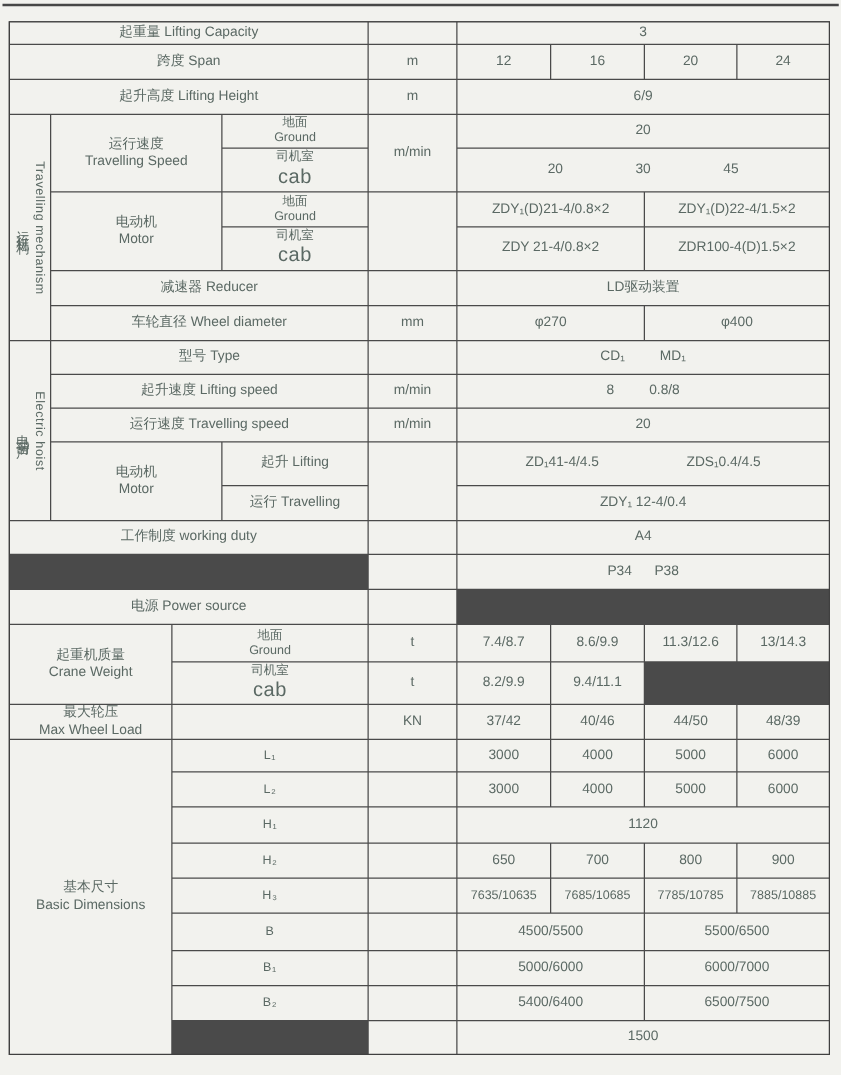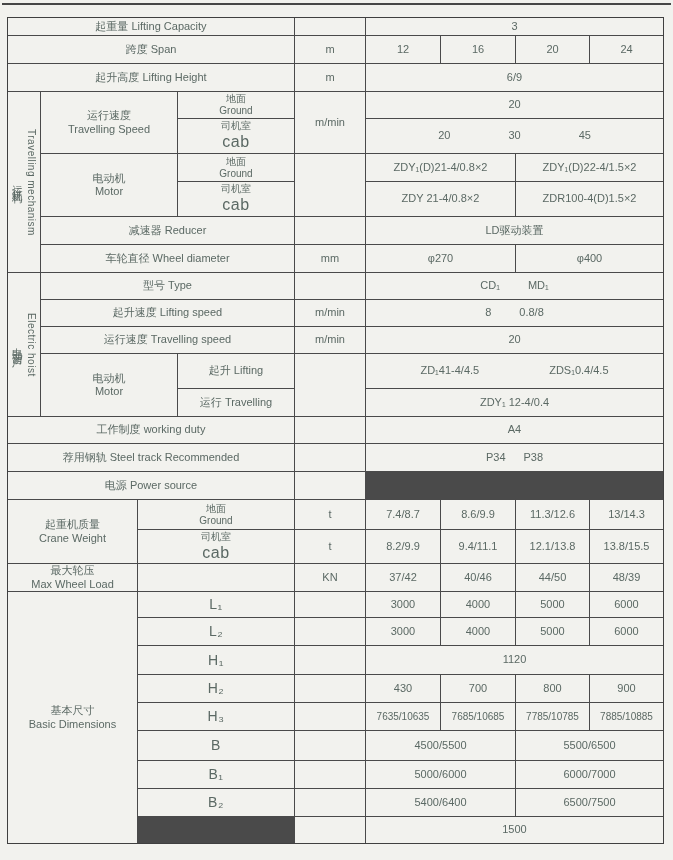--- a/index.html
+++ b/index.html
@@ -25,21 +25,21 @@
   }
   .two{flex-direction:column;}
   .pre{white-space:pre;}
   .sp{gap:28px;}
   .vert{flex-direction:row;gap:1px;}
   .vert span{writing-mode:vertical-lr;text-orientation:mixed;}
   .vert .cn{text-orientation:upright;letter-spacing:3px;font-size:10.5px;}
   .vert .en{font-size:10px;letter-spacing:.5px;}
   .cab{font-size:16px;letter-spacing:.5px;}
   .sm{font-size:10px;}
-  .dim{font-size:14px;letter-spacing:.5px;}
+  .dim{font-size:10px;letter-spacing:.5px;}
 </style>
 </head>
 <body>
 
 <div class="top-rule"></div>
 
 <div class="grid">
 
   <div class="c" style="grid-area:1/1/2/5">起重量 Lifting  Capacity</div>
   <div class="c" style="grid-area:1/5/2/6"></div>
@@ -141,21 +141,20 @@
   <div class="c" style="grid-area:13/6/14/10;gap:70px">
     <span>ZD₁41-4/4.5</span>
     <span>ZDS₁0.4/4.5</span>
   </div>
   <div class="c" style="grid-area:14/6/15/10">ZDY₁ 12-4/0.4</div>
 
   <div class="c" style="grid-area:15/1/16/5">工作制度  working  duty</div>
   <div class="c" style="grid-area:15/5/16/6"></div>
   <div class="c" style="grid-area:15/6/16/10">A4</div>
 
-  <div class="c" style="grid-area:16/1/17/5">荐用钢轨  Steel track Recommended</div>
   <div class="c" style="grid-area:16/5/17/6"></div>
   <div class="c" style="grid-area:16/6/17/10;gap:18px">
     <span>P34</span>
     <span>P38</span>
   </div>
 
   <div class="c" style="grid-area:17/1/18/5">电源  Power source</div>
   <div class="c" style="grid-area:17/5/18/6"></div>
 
   <div class="c two" style="grid-area:18/1/20/3">
@@ -171,22 +170,20 @@
     <span class="cab">cab</span>
   </div>
   <div class="c" style="grid-area:18/5/19/6">t</div>
   <div class="c" style="grid-area:19/5/20/6">t</div>
   <div class="c" style="grid-area:18/6/19/7">7.4/8.7</div>
   <div class="c" style="grid-area:18/7/19/8">8.6/9.9</div>
   <div class="c" style="grid-area:18/8/19/9">11.3/12.6</div>
   <div class="c" style="grid-area:18/9/19/10">13/14.3</div>
   <div class="c" style="grid-area:19/6/20/7">8.2/9.9</div>
   <div class="c" style="grid-area:19/7/20/8">9.4/11.1</div>
-  <div class="c" style="grid-area:19/8/20/9">12.1/13.8</div>
-  <div class="c" style="grid-area:19/9/20/10">13.8/15.5</div>
 
   <div class="c two" style="grid-area:20/1/21/3">
     <span>最大轮压</span>
     <span>Max  Wheel Load</span>
   </div>
   <div class="c" style="grid-area:20/3/21/5"></div>
   <div class="c" style="grid-area:20/5/21/6">KN</div>
   <div class="c" style="grid-area:20/6/21/7">37/42</div>
   <div class="c" style="grid-area:20/7/21/8">40/46</div>
   <div class="c" style="grid-area:20/8/21/9">44/50</div>
@@ -210,21 +207,21 @@
   <div class="c" style="grid-area:22/7/23/8">4000</div>
   <div class="c" style="grid-area:22/8/23/9">5000</div>
   <div class="c" style="grid-area:22/9/23/10">6000</div>
 
   <div class="c dim" style="grid-area:23/3/24/5">H₁</div>
   <div class="c" style="grid-area:23/5/24/6"></div>
   <div class="c" style="grid-area:23/6/24/10">1120</div>
 
   <div class="c dim" style="grid-area:24/3/25/5">H₂</div>
   <div class="c" style="grid-area:24/5/25/6"></div>
-  <div class="c" style="grid-area:24/6/25/7">430</div>
+  <div class="c" style="grid-area:24/6/25/7">650</div>
   <div class="c" style="grid-area:24/7/25/8">700</div>
   <div class="c" style="grid-area:24/8/25/9">800</div>
   <div class="c" style="grid-area:24/9/25/10">900</div>
 
   <div class="c dim" style="grid-area:25/3/26/5">H₃</div>
   <div class="c" style="grid-area:25/5/26/6"></div>
   <div class="c sm" style="grid-area:25/6/26/7">7635/10635</div>
   <div class="c sm" style="grid-area:25/7/26/8">7685/10685</div>
   <div class="c sm" style="grid-area:25/8/26/9">7785/10785</div>
   <div class="c sm" style="grid-area:25/9/26/10">7885/10885</div>

